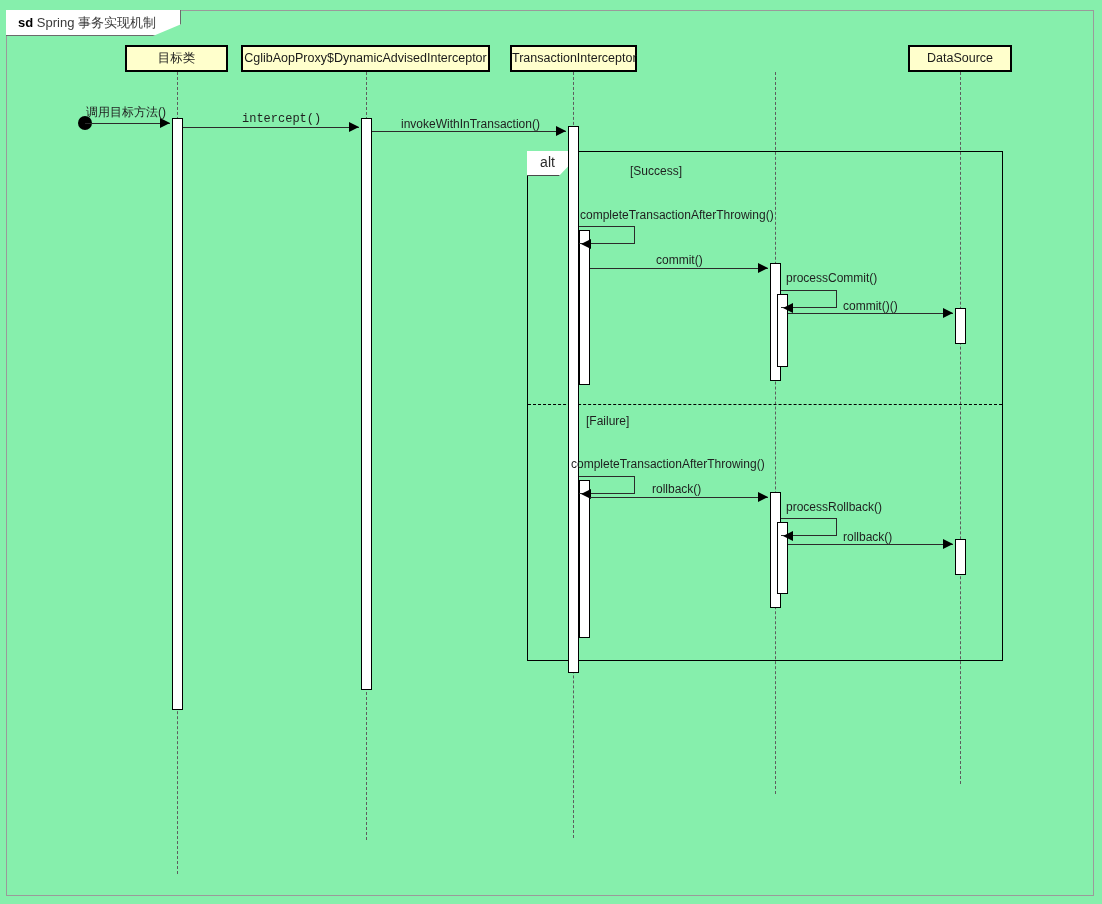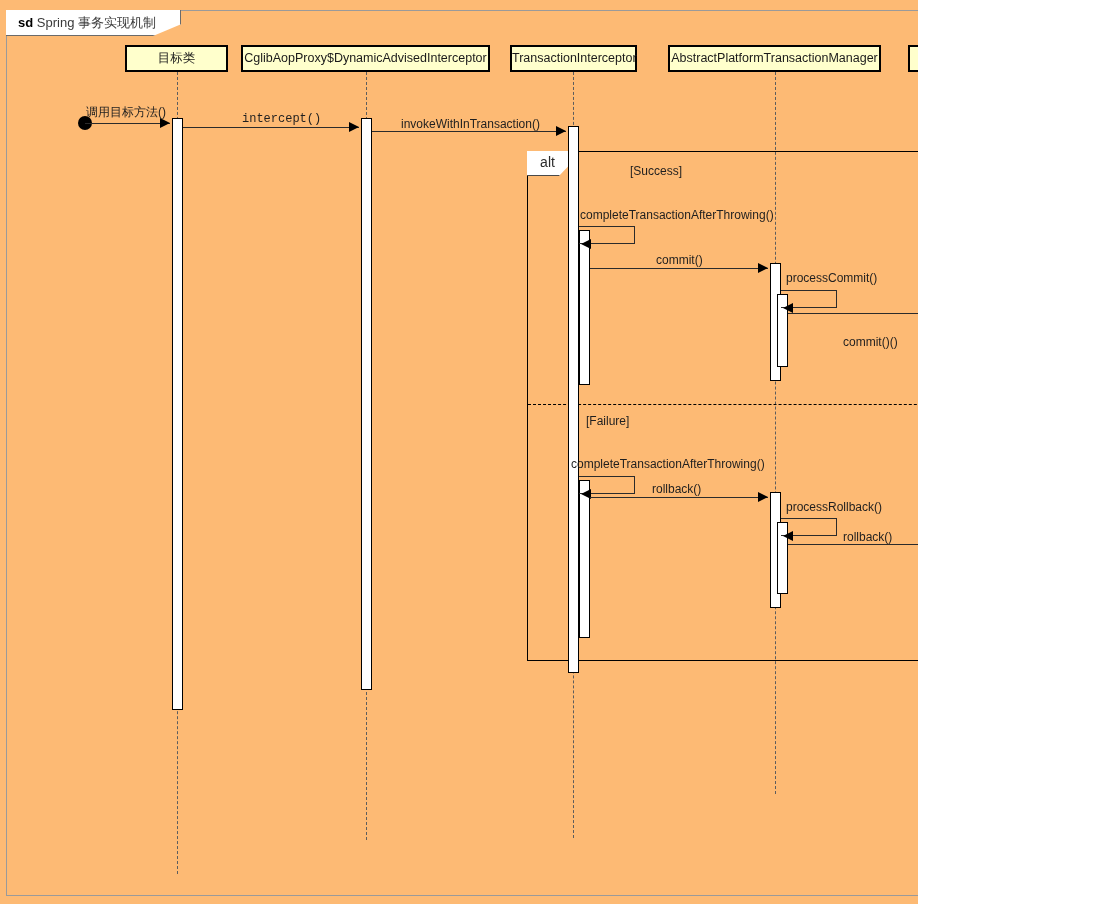--- a/index.html
+++ b/index.html
@@ -1,17 +1,17 @@
 <!DOCTYPE html>
 <html><head>
 <meta charset="utf-8">
 <style>
   html,body{margin:0;padding:0;background:#ffffff;}
   body{font-family:"Liberation Sans","DejaVu Sans",sans-serif;}
-  #canvas{position:relative;width:918px;height:904px;background:#fdba74;overflow:hidden;}
+  #canvas{position:relative;width:1102px;height:904px;background:#86efac;overflow:hidden;}
 
   
   .sd-frame{position:absolute;left:6px;top:10px;width:1088px;height:886px;
             border:1px solid #9a9a9a;box-sizing:border-box;background:transparent;}
   .sd-tab{position:absolute;left:6px;top:10px;height:26px;
           background:#ffffff;border:1px solid #6b6b6b;border-top:none;border-left:none;
           box-sizing:border-box;padding:3px 24px 3px 12px;
           font-size:13px;color:#3a3a3a;white-space:nowrap;line-height:19px;
           clip-path:polygon(0 0,100% 0,100% 55%,84% 100%,0 100%);}
   .sd-tab b{font-weight:bold;color:#000;}
@@ -65,23 +65,20 @@
 
   <div class="participant" style="left:125px;top:45px;width:103px;">
     <span>目标类</span>
   </div>
   <div class="participant" style="left:241px;top:45px;width:249px;">
     <span>CglibAopProxy$DynamicAdvisedInterceptor</span>
   </div>
   <div class="participant" style="left:510px;top:45px;width:127px;">
     <span>TransactionInterceptor</span>
   </div>
-  <div class="participant" style="left:668px;top:45px;width:213px;">
-    <span>AbstractPlatformTransactionManager</span>
-  </div>
   <div class="participant" style="left:908px;top:45px;width:104px;">
     <span>DataSource</span>
   </div>
 
   <div class="lifeline" style="left:177px;top:72px;height:802px;"></div>
   <div class="lifeline" style="left:366px;top:72px;height:768px;"></div>
   <div class="lifeline" style="left:573px;top:72px;height:766px;"></div>
   <div class="lifeline" style="left:775px;top:72px;height:722px;"></div>
   <div class="lifeline" style="left:960px;top:72px;height:712px;"></div>
 
@@ -130,21 +127,21 @@
   <div class="msg" style="left:590px;top:268px;width:178px;"></div>
   <div class="arrowhead arrow-right" style="left:758px;top:263px;"></div>
   <div class="msg-label" style="left:656px;top:253px;">commit()</div>
 
   <div class="selfmsg" style="left:781px;top:290px;width:56px;height:18px;"></div>
   <div class="arrowhead arrow-left" style="left:783px;top:303px;"></div>
   <div class="msg-label" style="left:786px;top:271px;">processCommit()</div>
 
   <div class="msg" style="left:788px;top:313px;width:165px;"></div>
   <div class="arrowhead arrow-right" style="left:943px;top:308px;"></div>
-  <div class="msg-label" style="left:843px;top:299px;margin-top:36px;">commit()()</div>
+  <div class="msg-label" style="left:843px;top:299px;">commit()()</div>
 
   <div class="selfmsg" style="left:579px;top:476px;width:56px;height:18px;"></div>
   <div class="arrowhead arrow-left" style="left:581px;top:489px;"></div>
   <div class="msg-label" style="left:571px;top:457px;">completeTransactionAfterThrowing()</div>
 
   <div class="msg" style="left:590px;top:497px;width:178px;"></div>
   <div class="arrowhead arrow-right" style="left:758px;top:492px;"></div>
   <div class="msg-label" style="left:652px;top:482px;">rollback()</div>
 
   <div class="selfmsg" style="left:781px;top:518px;width:56px;height:18px;"></div>

